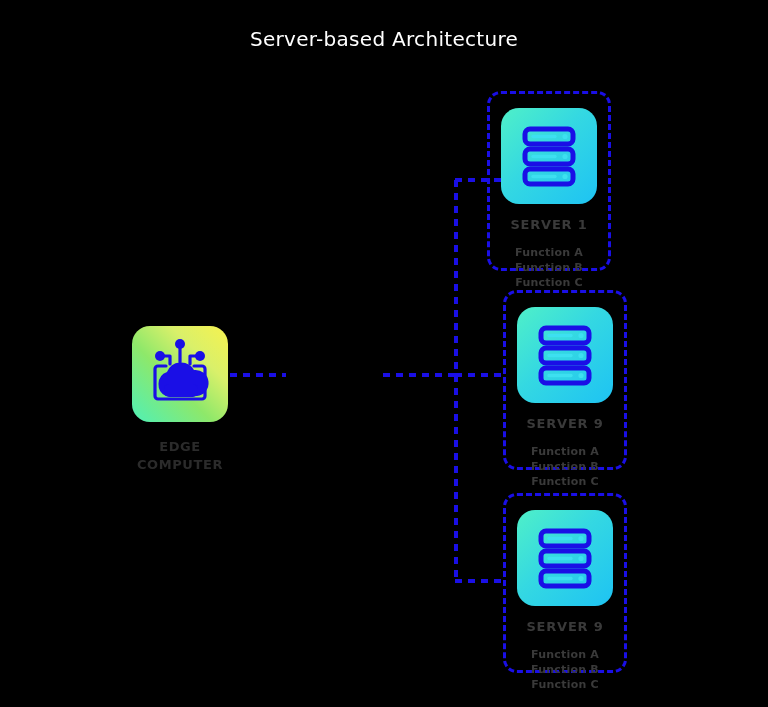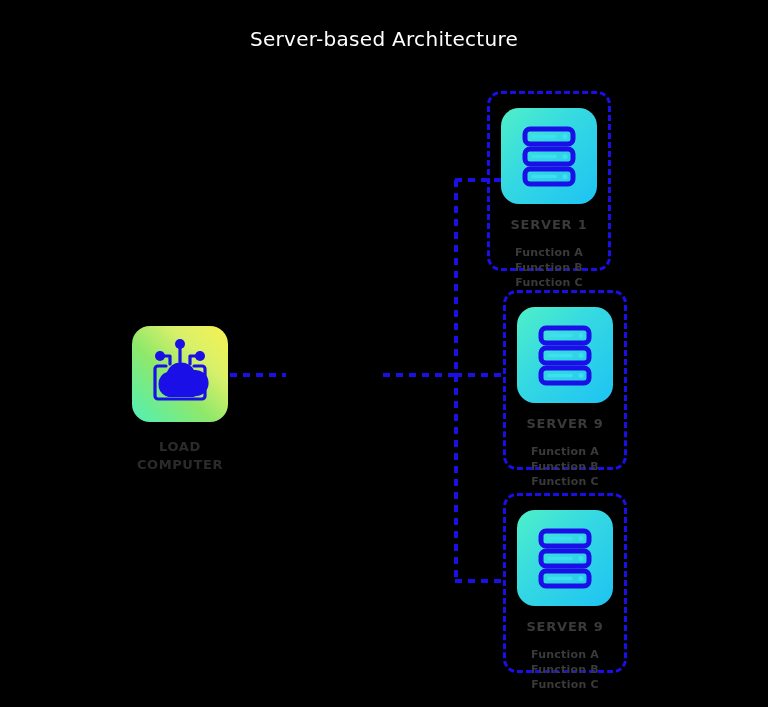--- a/index.html
+++ b/index.html
@@ -162,21 +162,21 @@
           <circle cx="48" cy="18" r="5"></circle>
           <circle cx="28" cy="30" r="5"></circle>
           <circle cx="68" cy="30" r="5"></circle>
 
           <path d="M34 70 a13 13 0 0 1 1 -24 a15 15 0 0 1 27 -2 a12 12 0 0 1 3 26 Z"></path>
           <rect x="32" y="58" width="34" height="13" rx="5"></rect>
         </g>
       </svg>
     </div>
     <div class="node-caption">
-      <span class="cap-line">LOAD</span>
+      <span class="cap-line">EDGE</span>
       <span class="cap-line">COMPUTER</span>
     </div>
   </div>
 
 
   <div class="server-box" style="left:487px; top:91px; width:124px; height:180px;">
     <div class="server-inner">
       <div class="node-icon icon-server" style="margin-top:14px;">
         <svg viewBox="0 0 96 96" xmlns="http://www.w3.org/2000/svg">
           <g fill="none" stroke="#1a0fe6" stroke-width="5">

